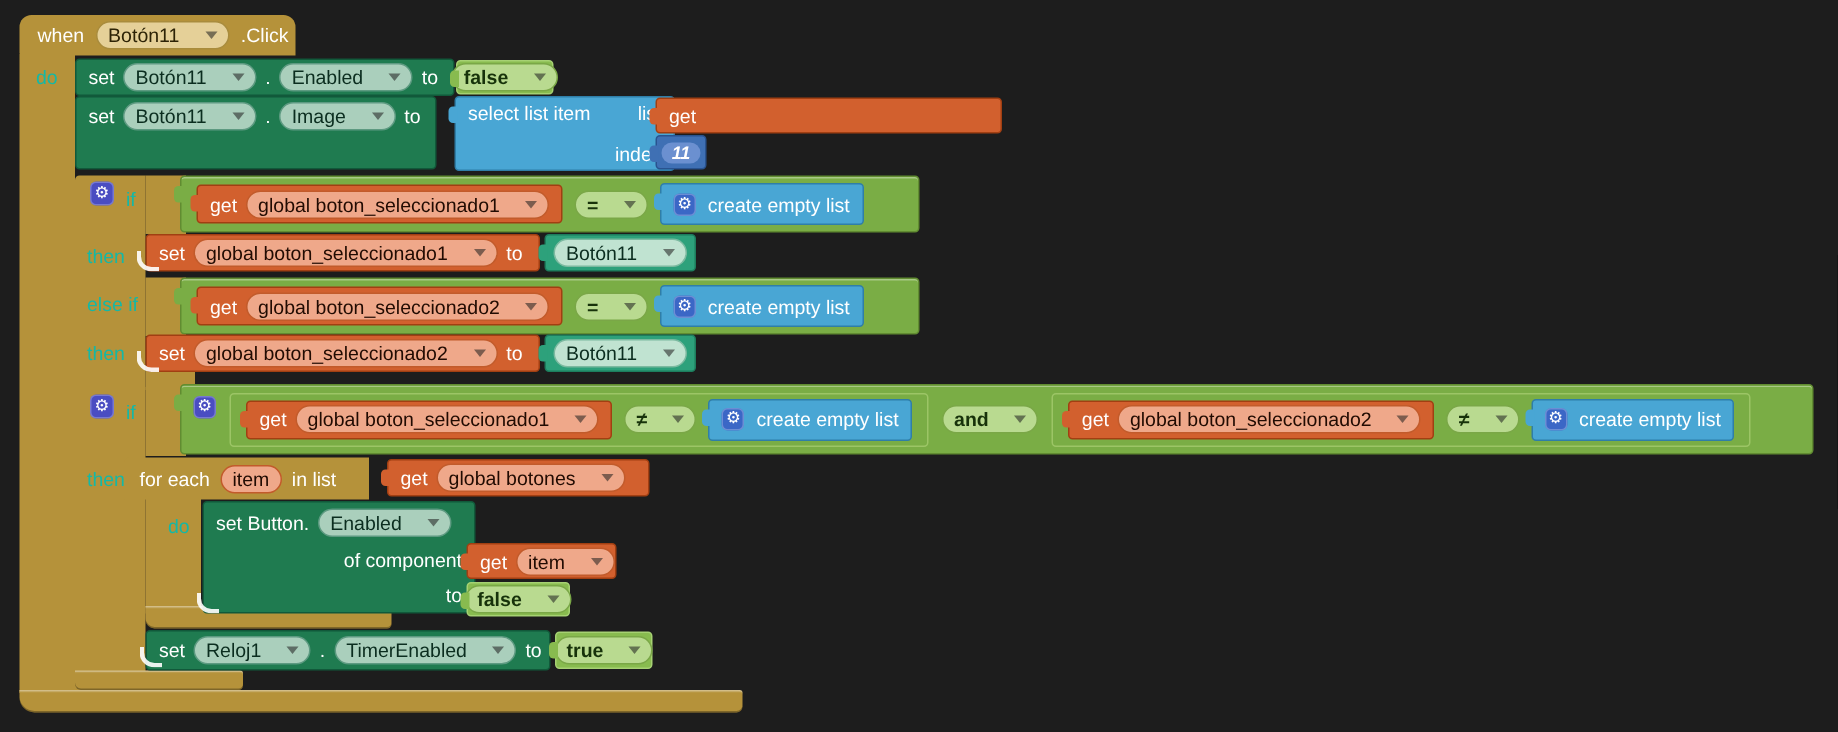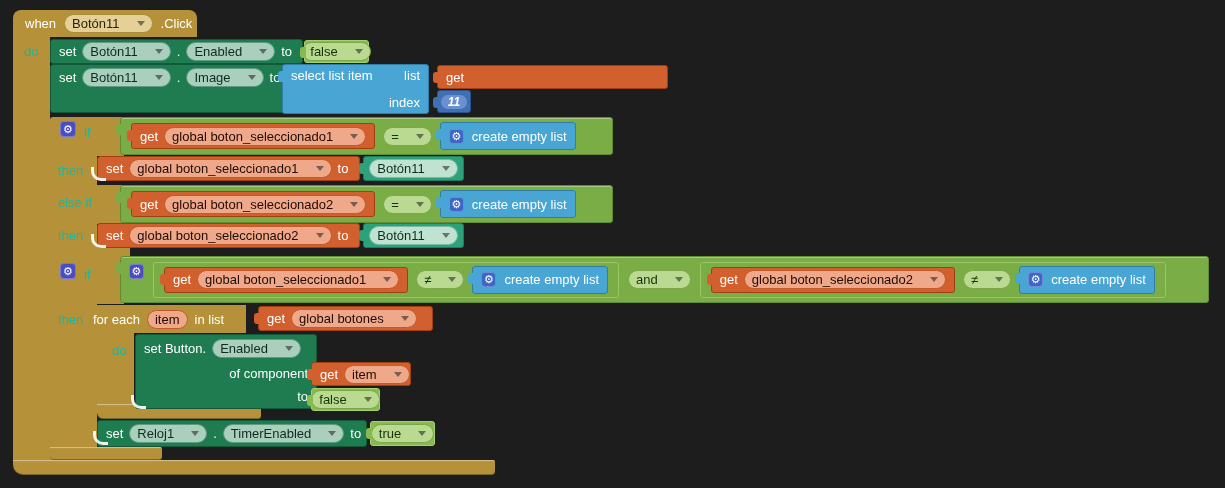--- a/index.html
+++ b/index.html
@@ -20,21 +20,21 @@
   .blue{background:#49a6d4;border:1px solid #2f7ea8;border-radius:3px;color:#fff;}
   .mathblue{background:#3f70b4;border:1px solid #29538f;border-radius:3px;}
   .orange{background:#d2602e;border:1px solid #a13f12;border-radius:3px;}
   .vblock{position:relative;display:inline-flex;align-items:center;gap:6px;padding:0 8px;white-space:nowrap;}
   .plug::before{content:"";position:absolute;left:-5px;top:6px;width:6px;height:11px;border-radius:3px 0 0 3px;background:inherit;}
   
   .pill{display:inline-flex;align-items:center;gap:17px;border-radius:10px;padding:1px 7px;line-height:15px;}
   .p-wheat{background:#e5d098;border:1px solid #a98c3d;color:#2d2306;}
   .p-sage{background:#aacfbc;border:1px solid #5d9a81;color:#0b2d1f;}
   .p-mint{background:#c0e3d1;border:1px solid #7bbaa0;color:#0b2d1f;}
-  .p-grn{background:#b9da90;border:1px solid #7aa747;color:#17320a;}
+  .p-grn{background:#b9da90;border:1px solid #7aa747;color:#17320a;font-weight:bold;}
   .p-sal{background:#efa88a;border:1px solid #c25b2b;color:#210b02;}
   .p-math{background:#6b90d0;border-radius:9px;color:#fff;padding:0 7px;font-weight:bold;font-style:italic;}
   .arr{width:0;height:0;border-left:4px solid transparent;border-right:4px solid transparent;border-top:5px solid rgba(30,30,30,.55);}
   .gear{display:flex;align-items:center;justify-content:center;width:16px;height:16px;border-radius:4px;
         background:#4a4dc2;color:#fff;font-size:11px;line-height:1;box-shadow:inset 0 0 0 1px rgba(255,255,255,.25);}
   .gear-list{width:15px;height:15px;background:#3b67c6;}
   .curl{position:absolute;width:12px;height:11px;border-left:3px solid rgba(255,255,255,.9);
         border-bottom:3px solid rgba(255,255,255,.9);border-bottom-left-radius:10px;}
   .col{display:flex;flex-direction:column;box-sizing:border-box;}
 </style>
@@ -85,21 +85,21 @@
           <span class="arr"></span>
         </span>
       <span>.</span>
       <span class="pill p-sage">
           <span>Image</span>
           <span class="arr"></span>
         </span>
       <span>to</span>
     </div>
   </div>
-  <div class="abs blue col plug" style="left:282px;top:64px;width:147px;height:50px;padding:3px 8px;justify-content:space-between;">
+  <div class="abs blue col plug" style="left:303px;top:64px;width:147px;height:50px;padding:3px 8px;justify-content:space-between;">
     <div class="row" style="justify-content:space-between;">
       <span>select list item</span>
       <span>list</span>
     </div>
     <div class="row" style="justify-content:flex-end;">
       <span>index</span>
     </div>
   </div>
   <div class="abs orange row plug" style="left:437px;top:65px;width:231px;height:24px;padding:0 8px;">
     <span>get</span>

